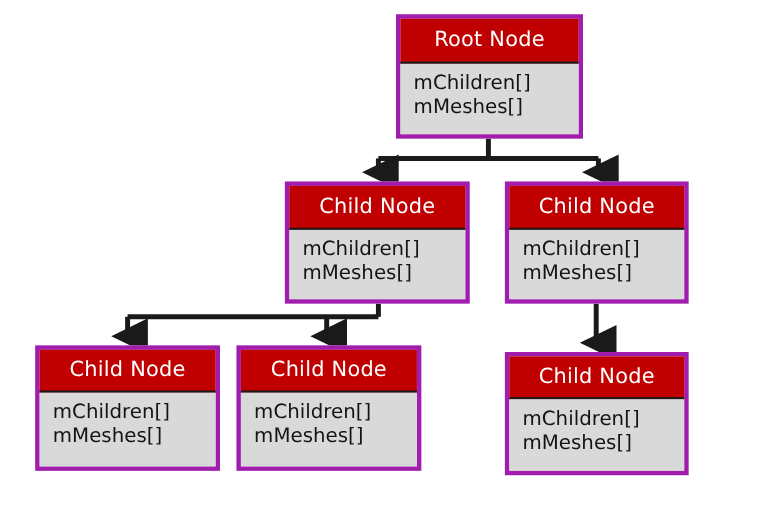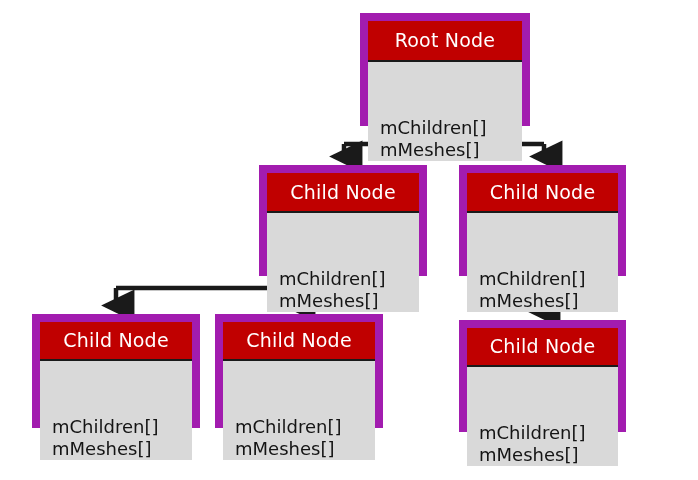--- a/index.html
+++ b/index.html
@@ -26,21 +26,21 @@
     position: absolute;
     left: 0; top: 0;
     width: 698px;
     height: 480px;
     pointer-events: none;
   }
 
   .node {
     position: absolute;
     box-sizing: border-box;
-    border: 8px solid #a21caf;
+    border: 4px solid #a21caf;
     background: #d9d9d9;
     display: flex;
     flex-direction: column;
   }
 
   .node-header {
     background: #c00000;
     color: #ffffff;
     border-bottom: 2px solid #1a1a1a;
     display: flex;
@@ -56,21 +56,20 @@
 
   .node-body {
     flex: 1 1 auto;
     background: #d9d9d9;
     color: #141414;
     padding: 7px 0 0 12px;
     box-sizing: border-box;
     display: flex;
     flex-direction: column;
     justify-content: flex-start;
-    margin-top: 48px;
   }
 
   .field {
     font-size: 18px;
     line-height: 1.23;
     color: #141414;
     white-space: nowrap;
   }
 
   

